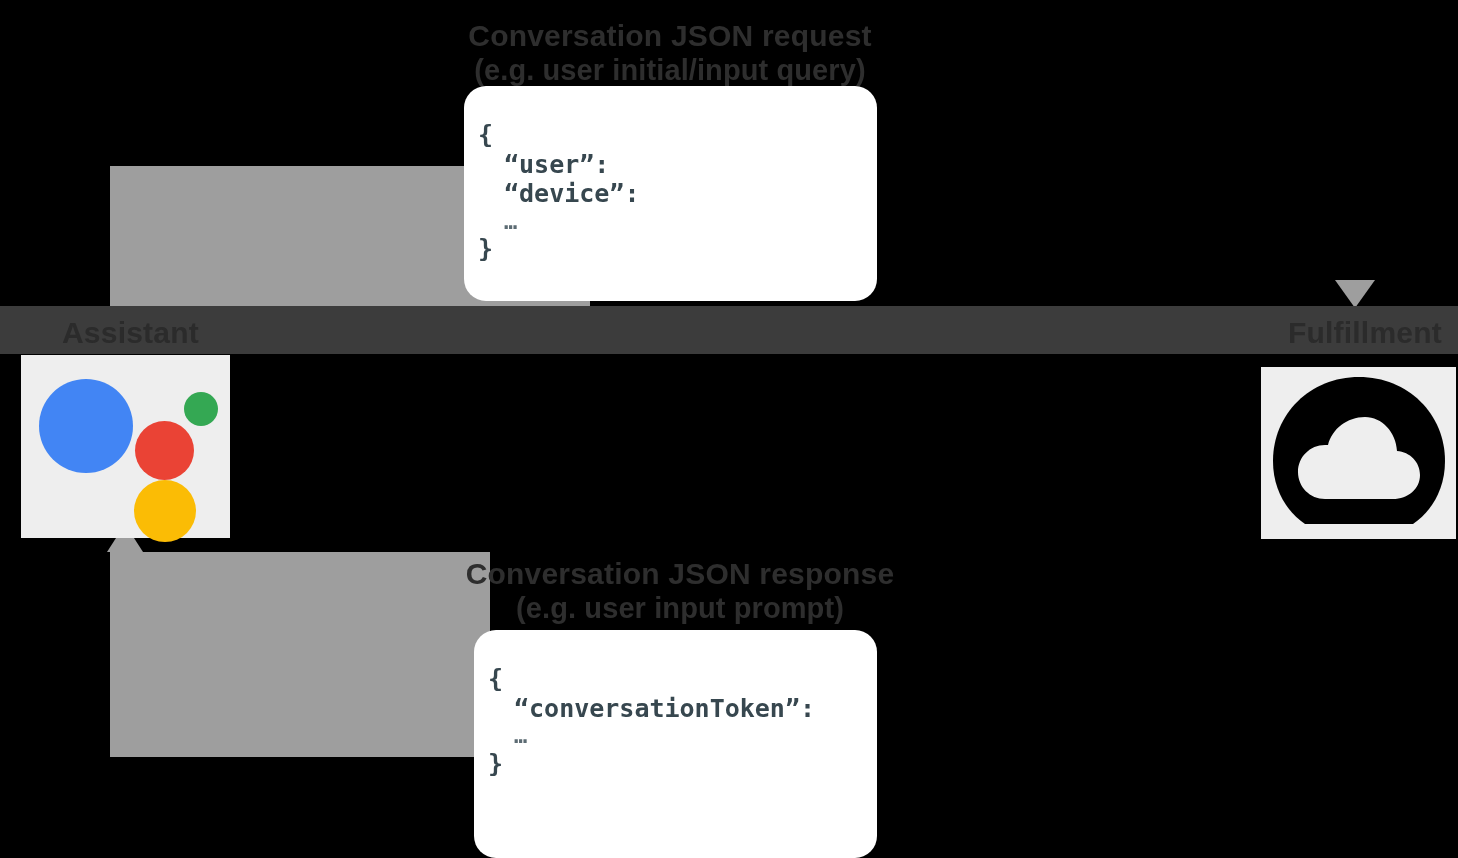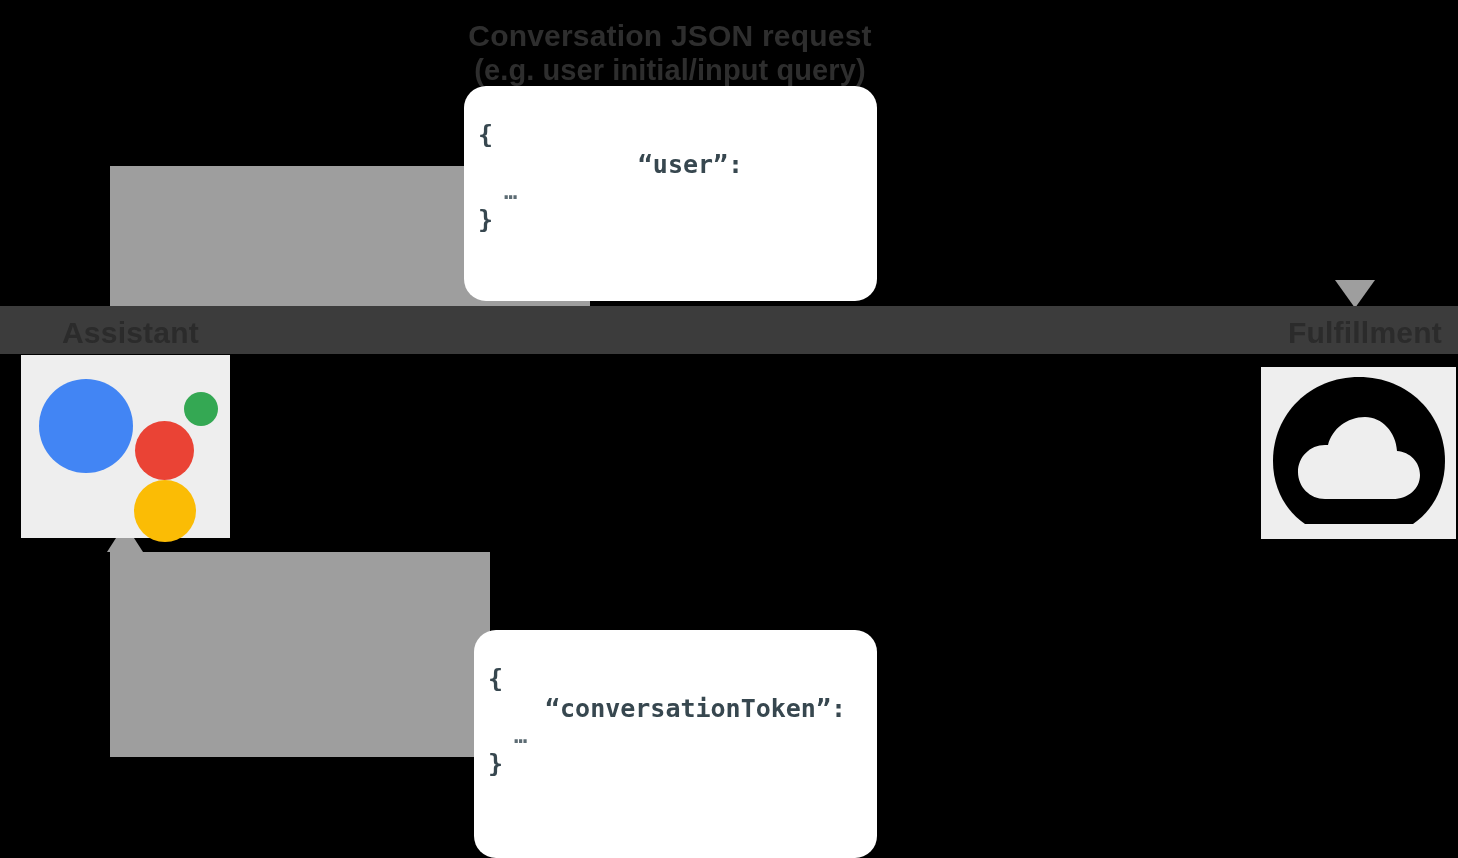--- a/index.html
+++ b/index.html
@@ -201,21 +201,20 @@
     width: 403px;
     height: 228px;
   }
   .json-line {
     display: block;
     padding-left: 14px;
     white-space: pre;
   }
   .json-line.indent {
     padding-left: 40px;
-    text-align: center;
   }
   .json-line.ellipsis {
     padding-left: 40px;
     font-size: 22px;
     color: #5c6b73;
   }
 </style>
 </head>
 <body>
 
@@ -247,24 +246,29 @@
       <path d="M96 44 C78 44 63 56 59 72 C58 72 57 72 56 72 C41 72 29 84 29 99 C29 114 41 126 56 126
                L124 126 C139 126 151 116 151 102 C151 89 141 79 128 78 C127 59 113 44 96 44 Z" fill="#eeeeee"></path>
     </svg>
   </div>
 
   <div class="caption" id="caption-request">
     <span class="cap-title">Conversation JSON request</span>
     <span class="cap-sub">(e.g. user initial/input query)</span>
   </div>
 
+  <div class="caption" id="caption-response">
+    <span class="cap-title">Conversation JSON response</span>
+    <span class="cap-sub">(e.g. user input prompt)</span>
+  </div>
 
   <div class="json-card" id="json-request">
     <span class="json-line">{</span>
     <span class="json-line indent">“user”:</span>
+    <span class="json-line indent">“device”:</span>
     <span class="json-line ellipsis">…</span>
     <span class="json-line">}</span>
   </div>
 
   <div class="json-card" id="json-response">
     <span class="json-line">{</span>
     <span class="json-line indent">“conversationToken”:</span>
     <span class="json-line ellipsis">…</span>
     <span class="json-line">}</span>
   </div>

